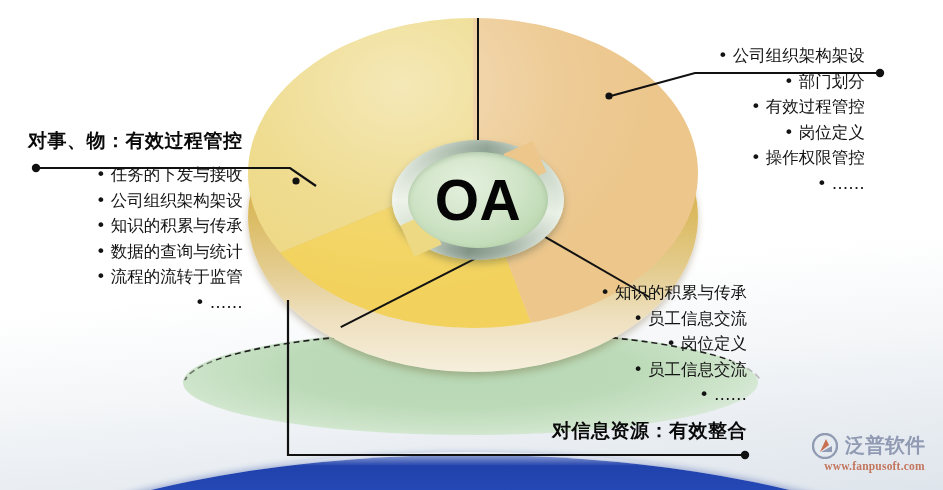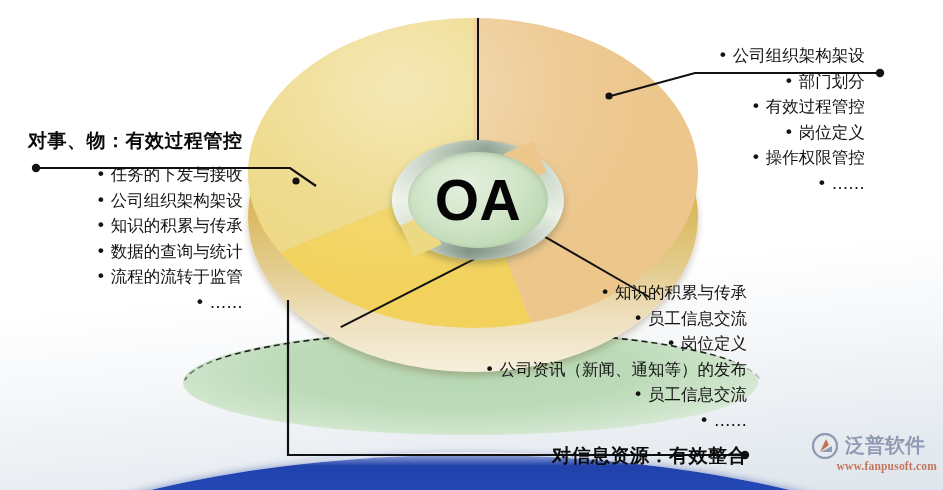--- a/index.html
+++ b/index.html
@@ -84,21 +84,21 @@
   
   .lines{position:absolute;left:0;top:0;width:943px;height:490px;pointer-events:none;}
 
   
   .watermark{position:absolute;left:812px;top:432px;width:125px;height:48px;opacity:.9;}
   .wm-row{display:flex;align-items:center;gap:7px;}
   .wm-mark{width:26px;height:26px;position:relative;}
   .wm-text{font-size:20px;font-weight:bold;color:#8792ad;letter-spacing:0px;
     font-family:"DejaVu Sans","Liberation Sans",sans-serif;}
   .wm-url{font-size:11.5px;font-weight:bold;color:#c06a4e;letter-spacing:.2px;margin-top:1px;
-    font-family:"Liberation Serif","DejaVu Serif",serif;text-align:right;}
+    font-family:"Liberation Serif","DejaVu Serif",serif;text-align:center;}
 </style>
 </head>
 <body>
 
 <div id="stage">
 
   <div class="blue-swoosh"></div>
   <div class="blue-swoosh-hi"></div>
 
   <div class="ground"></div>
@@ -160,21 +160,20 @@
       <li>操作权限管控</li>
       <li>……</li>
     </ul>
   </div>
 
   <div class="callout co-bottom">
     <ul class="bullets">
       <li>知识的积累与传承</li>
       <li>员工信息交流</li>
       <li>岗位定义</li>
-      <li>公司资讯（新闻、通知等）的发布</li>
       <li>员工信息交流</li>
       <li>……</li>
     </ul>
     <div class="heading">对信息资源：有效整合</div>
   </div>
 
   <div class="watermark">
     <div class="wm-row">
       <div class="wm-mark">
         <svg viewBox="0 0 26 26" width="26" height="26">

